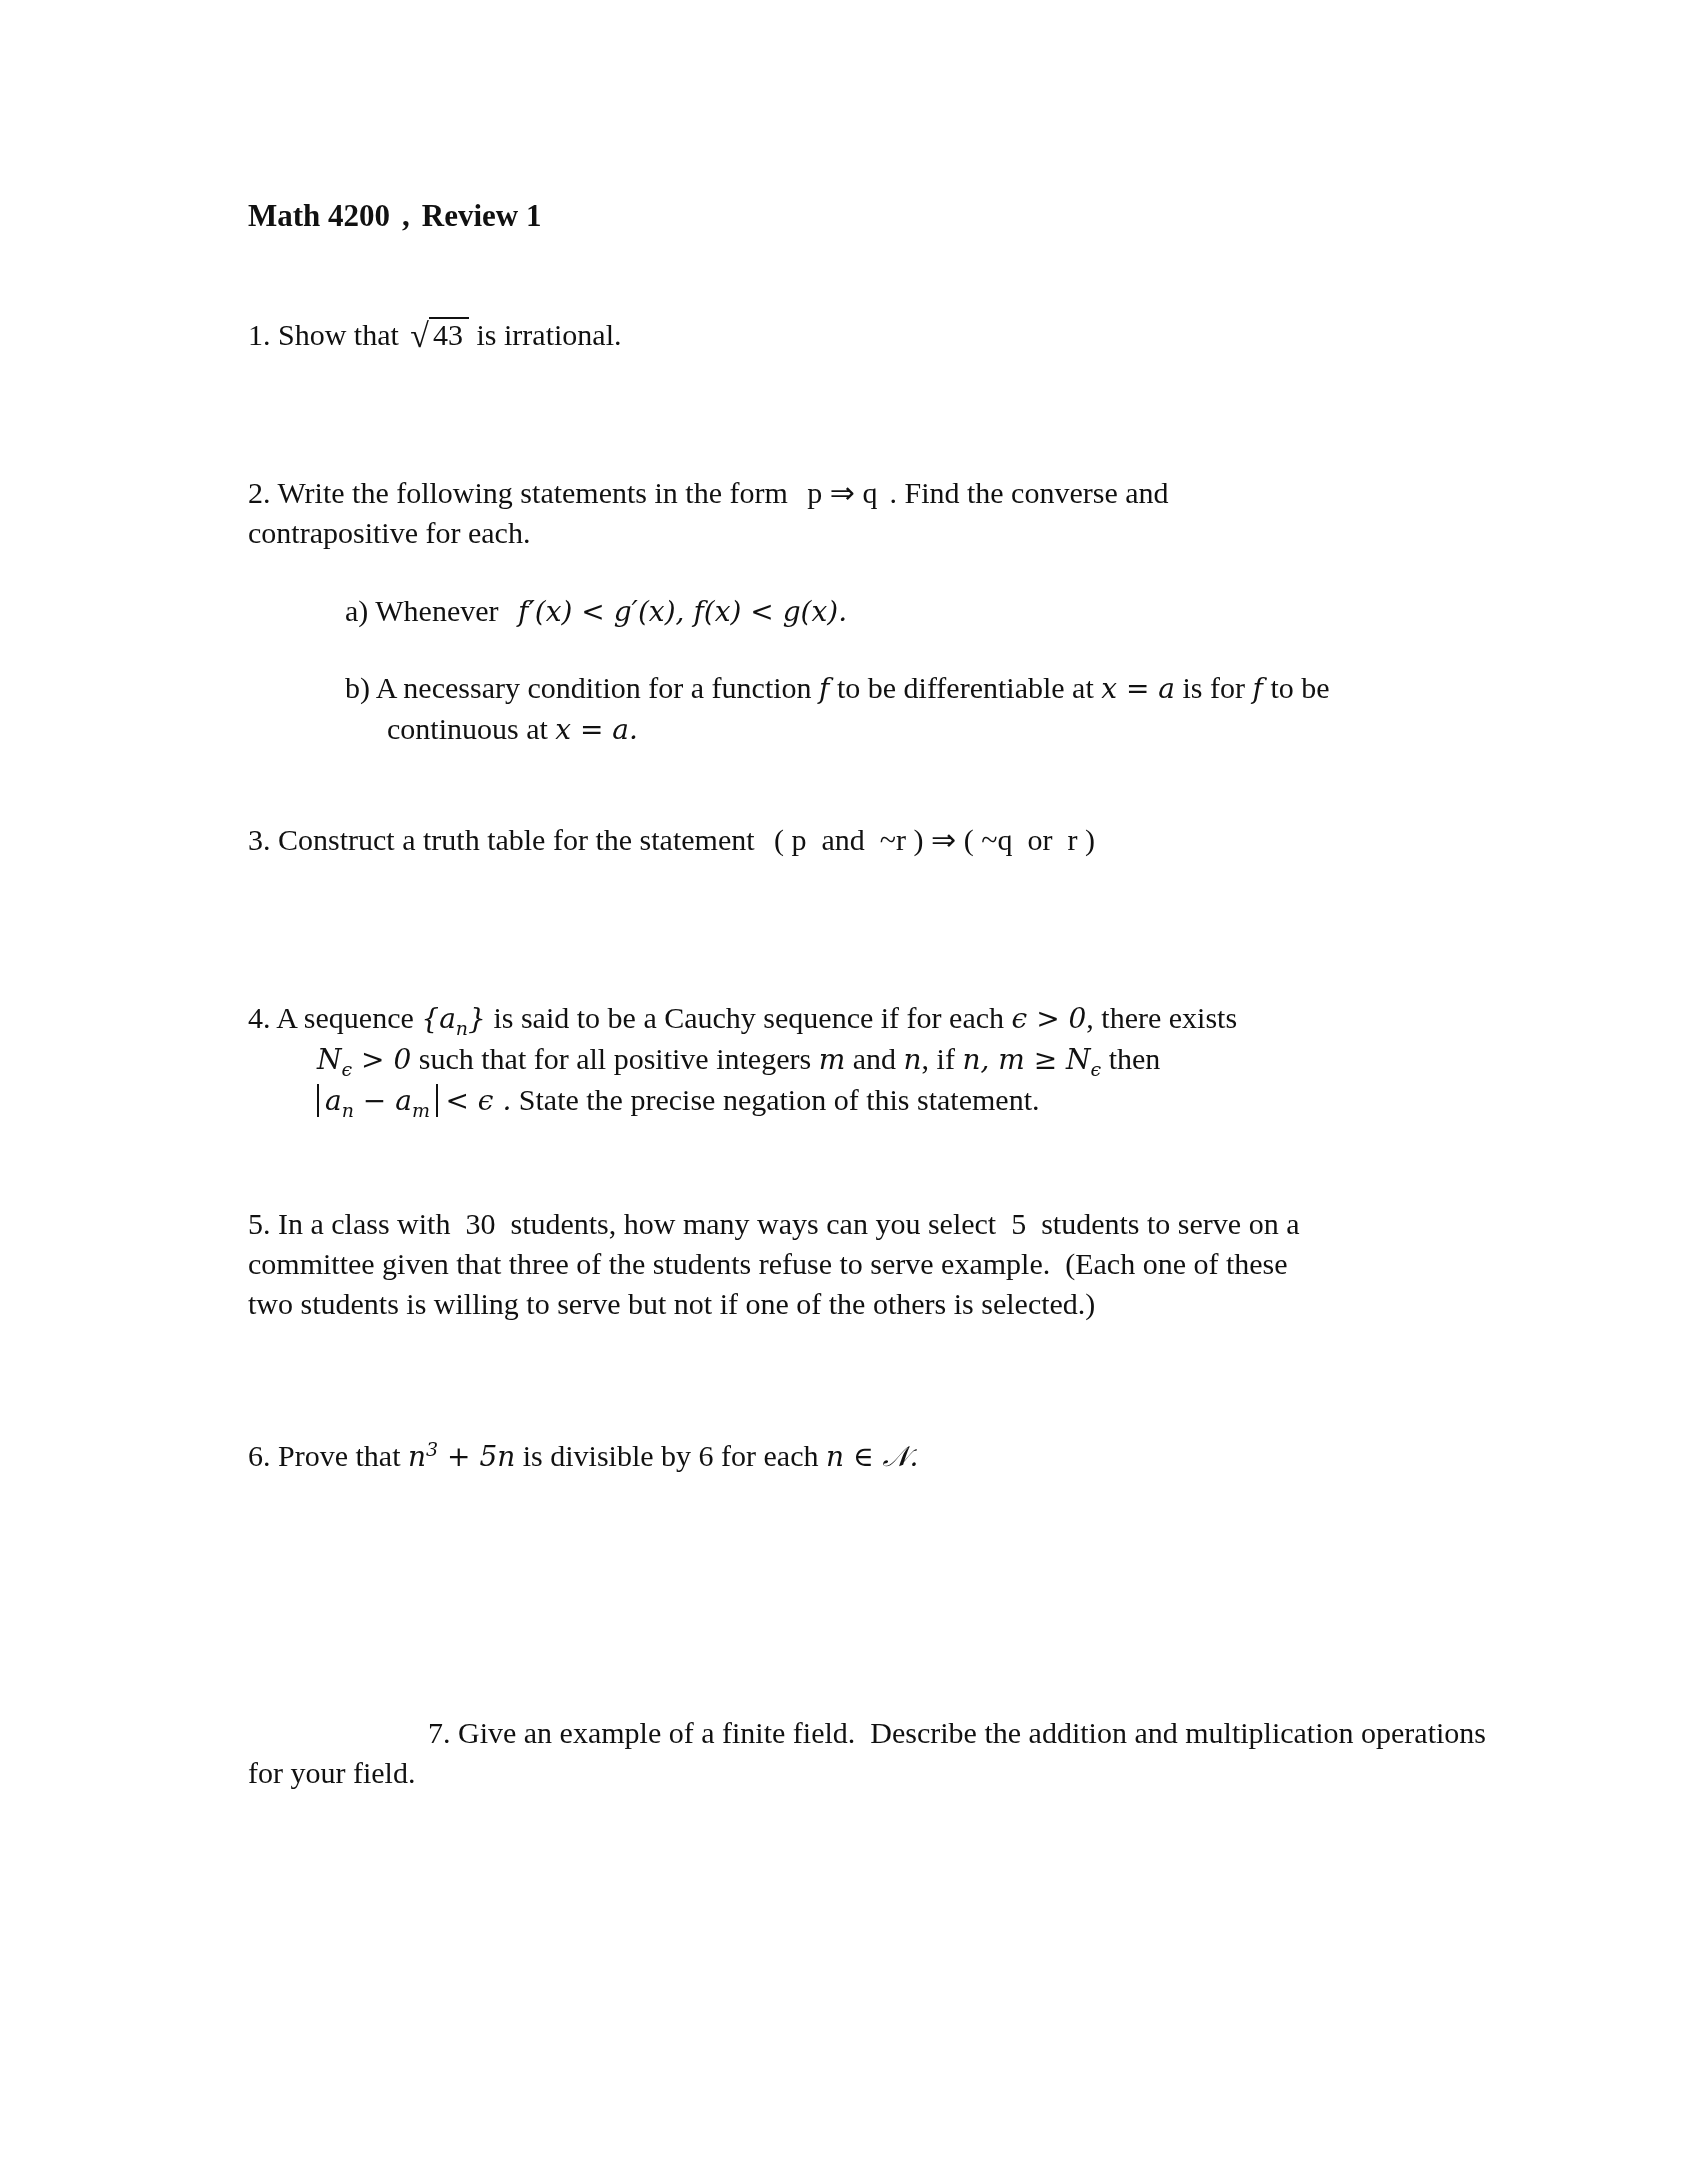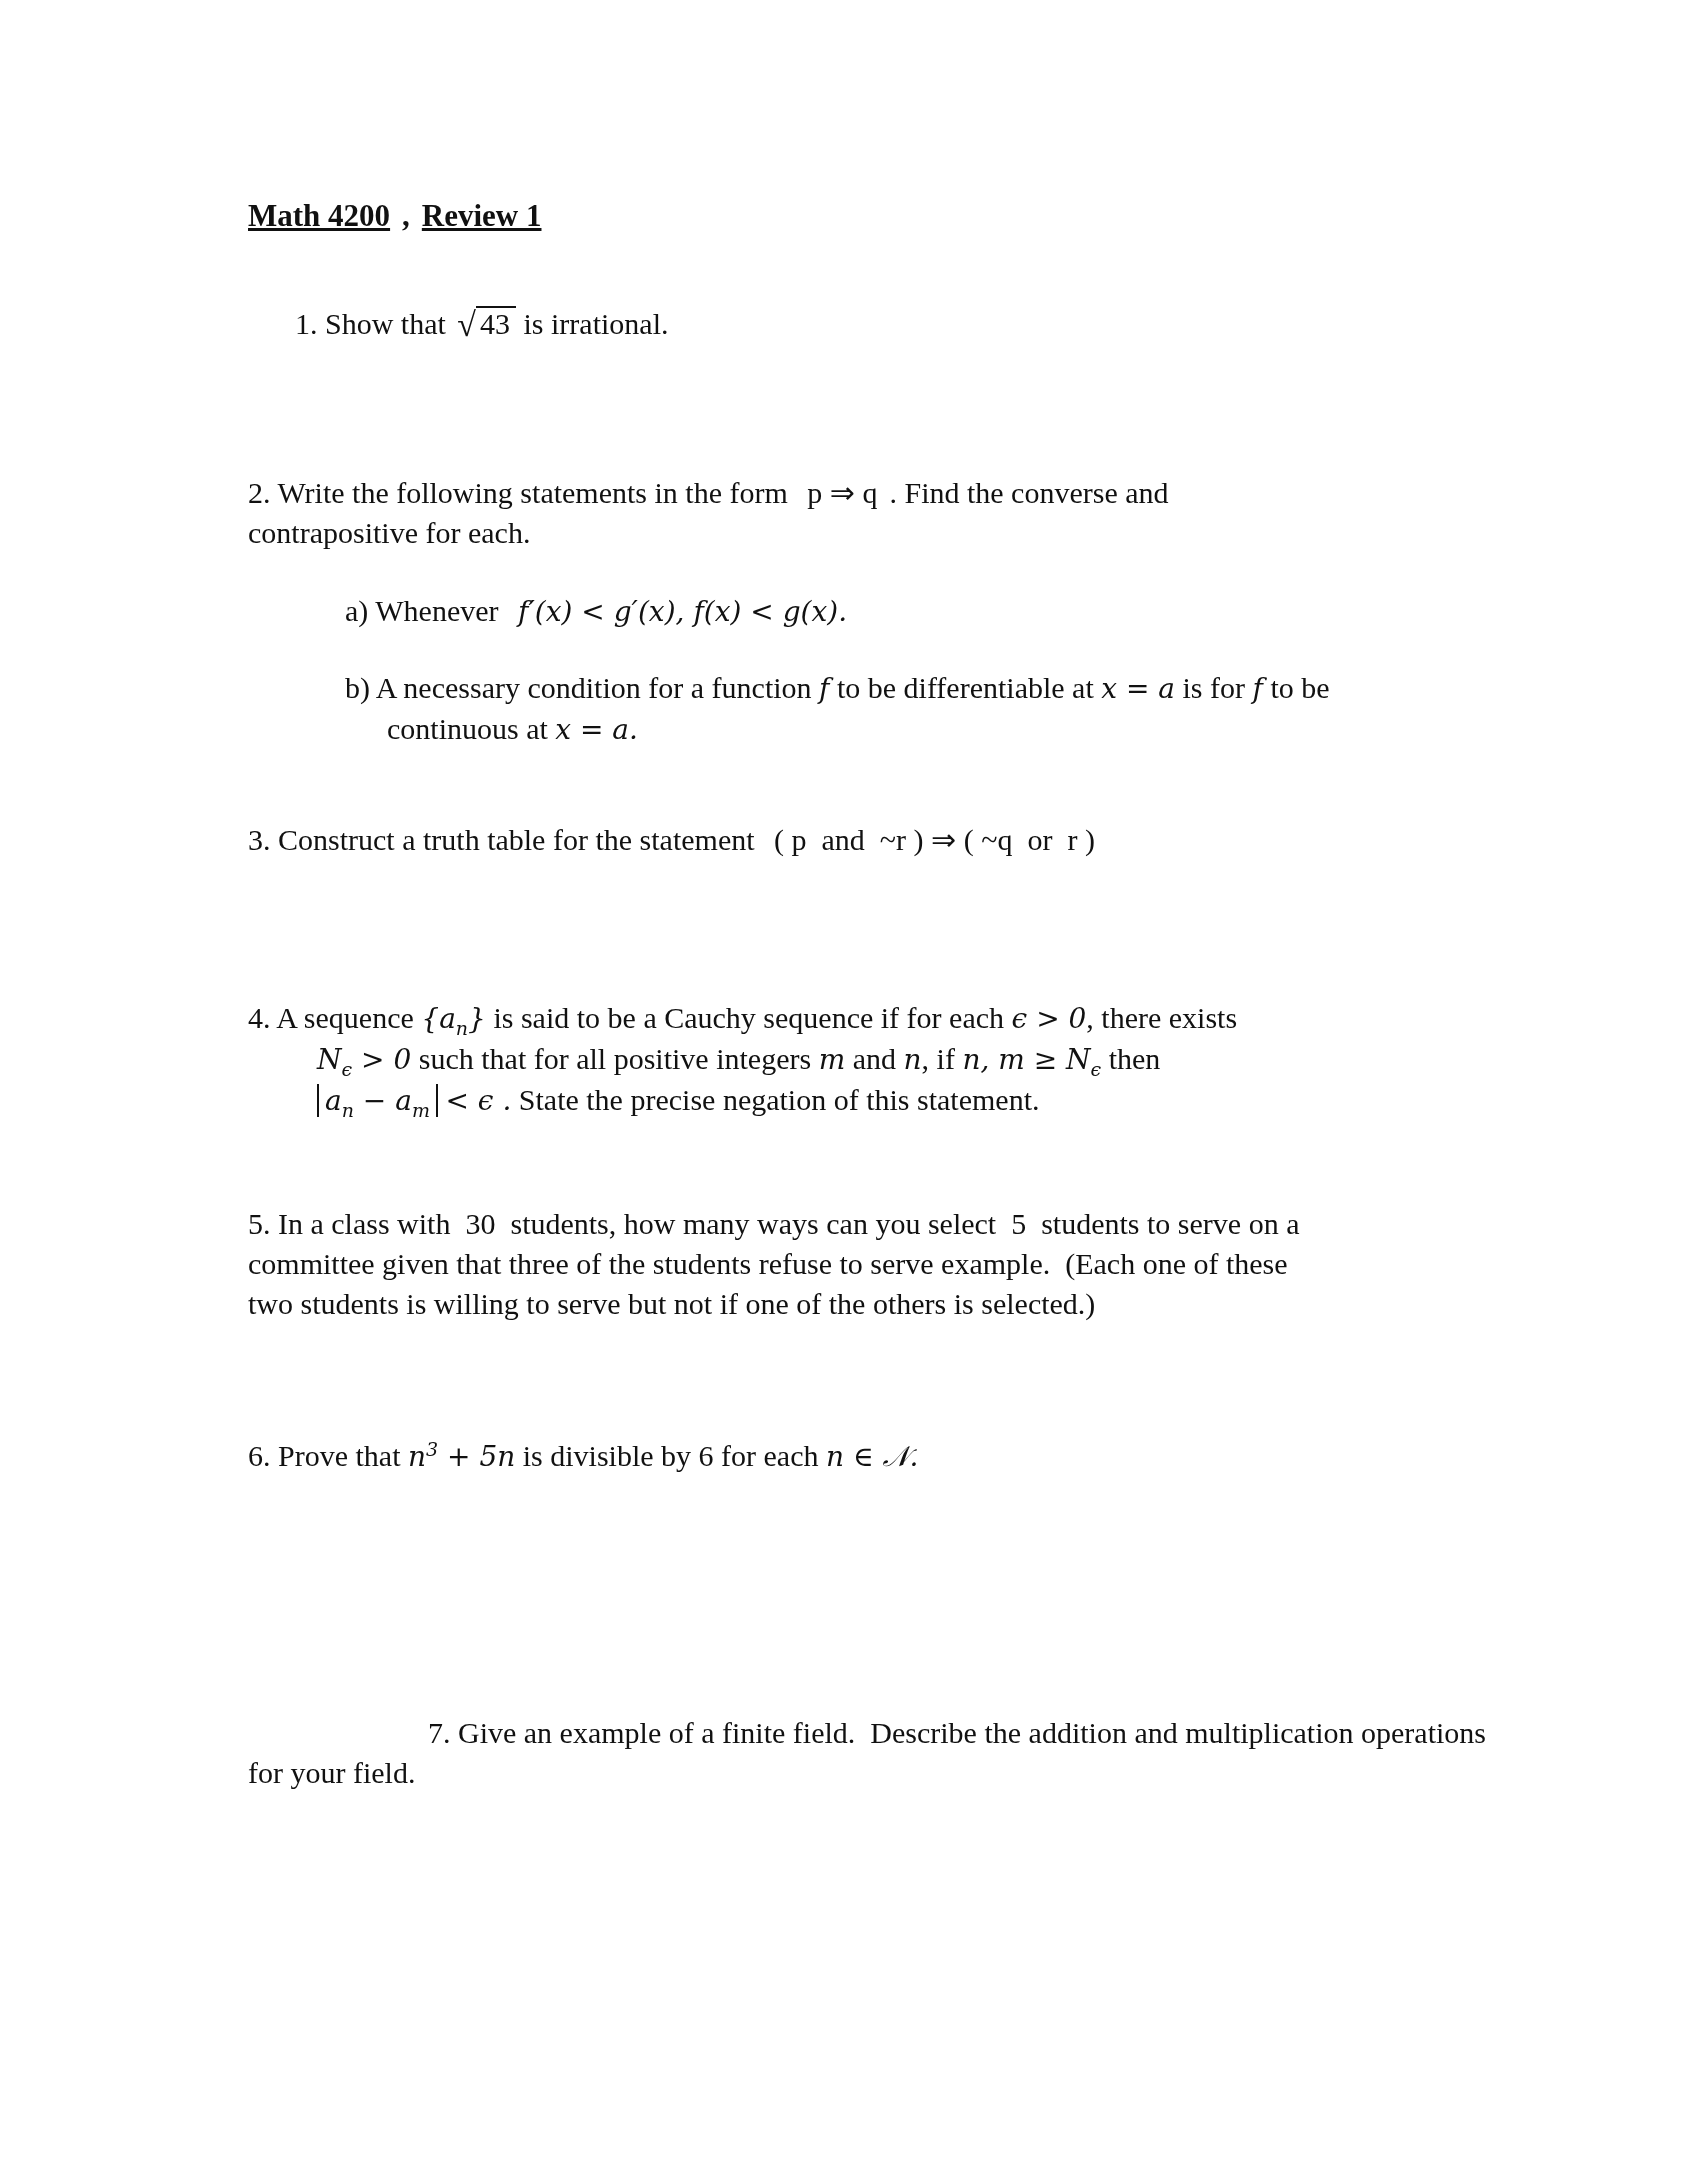--- a/index.html
+++ b/index.html
@@ -65,25 +65,25 @@
       border-right: 2px solid #111;
       padding: 0 6px;
     }
     .gap { display: inline-block; width: 12px; }
   </style>
 </head>
 <body>
 
 <div>
 
-  <div class="block title" style="top:196px;text-decoration:underline;">
+  <div class="block title" style="top:196px;">
     <span>Math 4200</span><span class="sep">,</span><span>Review 1</span>
   </div>
 
-  <div class="block" style="top:304px;margin-left:47px;">
+  <div class="block" style="top:315px;">
     <span>1.</span>
     <span>Show that</span>
     <span class="sqrt"><span class="rad">√</span><span class="under">43</span></span>
     <span>is irrational.</span>
   </div>
 
   <div class="block" style="top:473px;">
     <div>
       <span>2.</span>
       <span>Write the following statements in the form</span>

